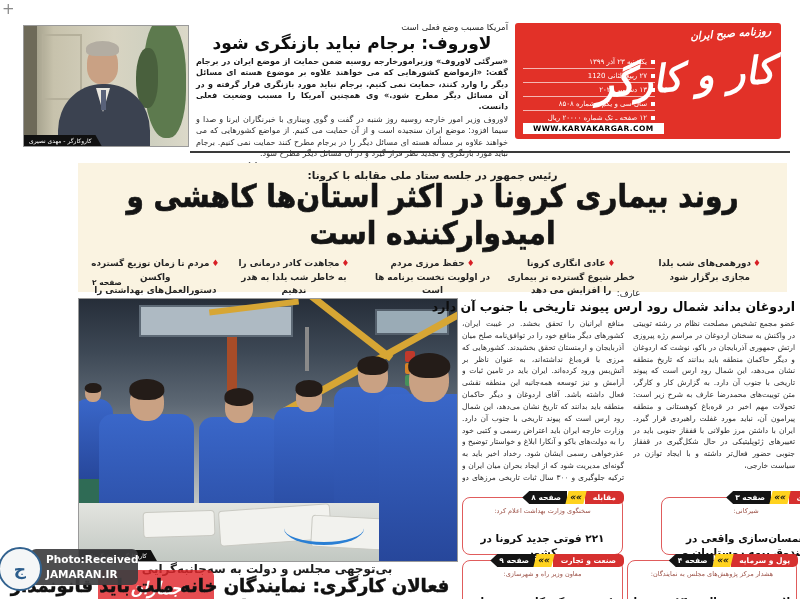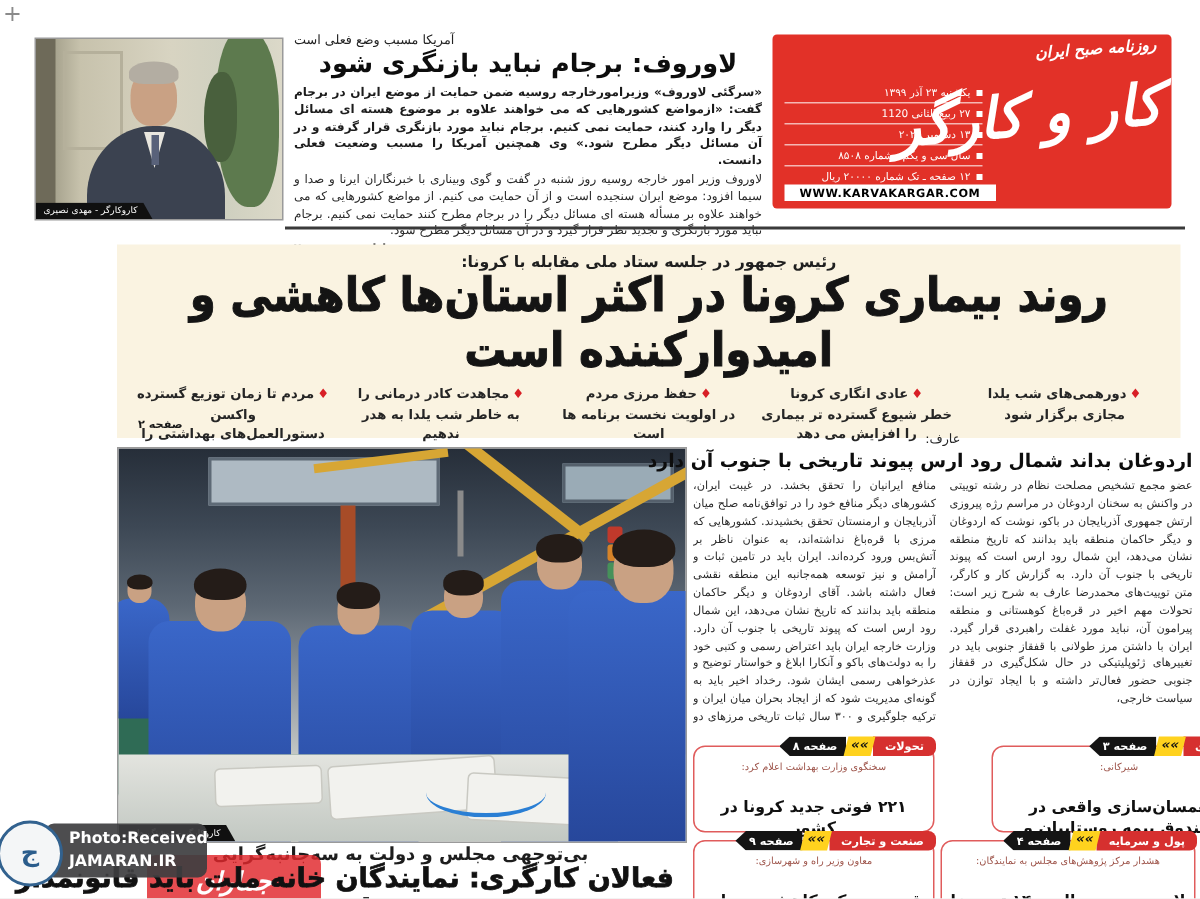--- a/index.html
+++ b/index.html
@@ -21,21 +21,21 @@
   .lv-body{left:34px;bottom:0;width:92px;height:62px;background:#3b4250;border-radius:48% 48% 0 0/ 75% 75% 0 0;}
   .lv-shirt{left:72px;bottom:34px;width:14px;height:24px;background:#e9e7df;clip-path:polygon(0 0,100% 0,50% 100%);}
   .lv-tie{left:77px;bottom:36px;width:5px;height:20px;background:#59627a;}
   .lv-head{left:63px;top:20px;width:31px;height:38px;background:#c9a184;border-radius:46% 46% 42% 42%;}
   .lv-hair{left:62px;top:15px;width:33px;height:15px;background:#b3ada2;border-radius:50% 50% 30% 30%;}
   .photo-cap{left:0;bottom:0;height:11px;background:#101010;color:#fff;font-size:6px;
              line-height:11px;padding:0 10px 0 5px;clip-path:polygon(0 0,92% 0,100% 100%,0 100%);direction:rtl;}
 
   
   .lart{left:196px;top:22px;width:312px;height:128px;}
-  .lart .kick{text-align:left;font-size:8.5px;color:#222;}
+  .lart .kick{text-align:right;font-size:8.5px;color:#222;}
   .lart h1{margin:1px 0 3px;text-align:center;font-size:17px;font-weight:bold;color:#0d0d0d;}
   .lart .lead{font-size:8px;font-weight:bold;line-height:1.42;text-align:justify;color:#1c1c1c;}
   .lart .bod{font-size:8px;line-height:1.42;text-align:justify;color:#2a2a2a;margin-top:1px;}
   .lart .cont{font-size:7.5px;font-weight:bold;text-align:left;margin-top:2px;}
 
   
   .mast{left:515px;top:23px;width:266px;height:116px;background:#e23128;border-radius:3px;overflow:hidden;}
   .mast .tagline{position:absolute;right:10px;top:4px;color:#fff;font-size:10.5px;font-style:italic;font-weight:bold;transform:rotate(-4deg);}
   .mast .title{position:absolute;right:6px;top:32px;color:#fff;font-size:38px;font-weight:bold;font-style:italic;
                transform:rotate(-5deg);white-space:nowrap;}
@@ -260,21 +260,21 @@
       <span class="rib-name">کارگری</span>
     </div>
     <div class="kick">شیرکانی:</div>
     <h3>همسان‌سازی واقعی در صندوق بیمه روستاییان و عشایر اجرا شد</h3>
   </div>
 
   <div class="nbox box2">
     <div class="ribbon">
       <span class="rib-page">صفحه ۸</span>
       <span class="rib-chev">««</span>
-      <span class="rib-name">تحولات</span>
+      <span class="rib-name">مقابله</span>
     </div>
     <div class="kick">سخنگوی وزارت بهداشت اعلام کرد:</div>
     <h3>۲۲۱ فوتی جدید کرونا در کشور</h3>
   </div>
 
   <div class="nbox box3">
     <div class="ribbon">
       <span class="rib-page">صفحه ۴</span>
       <span class="rib-chev">««</span>
       <span class="rib-name">پول و سرمایه</span>

